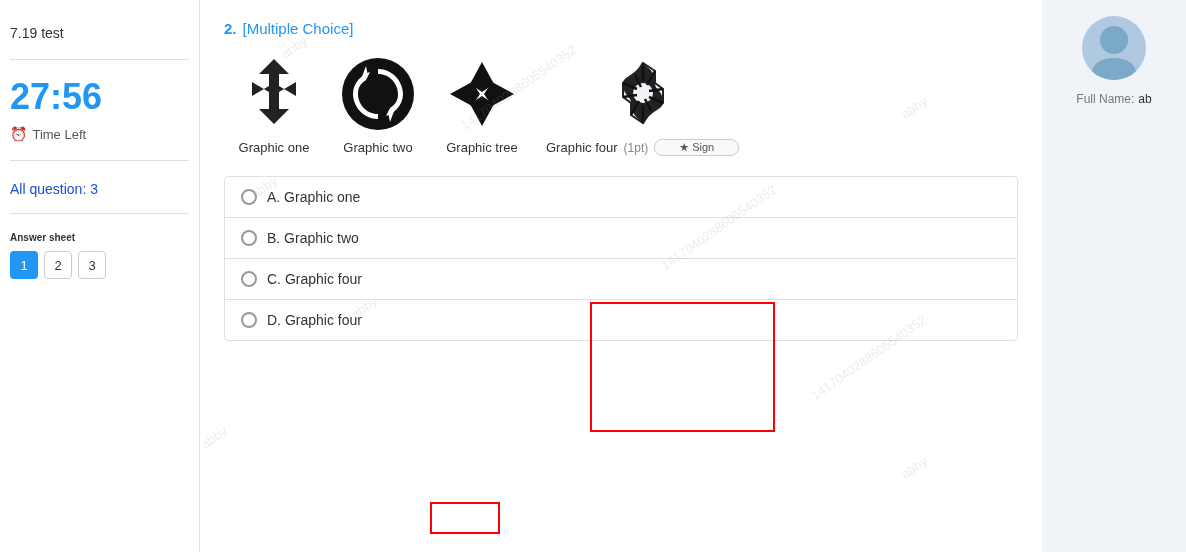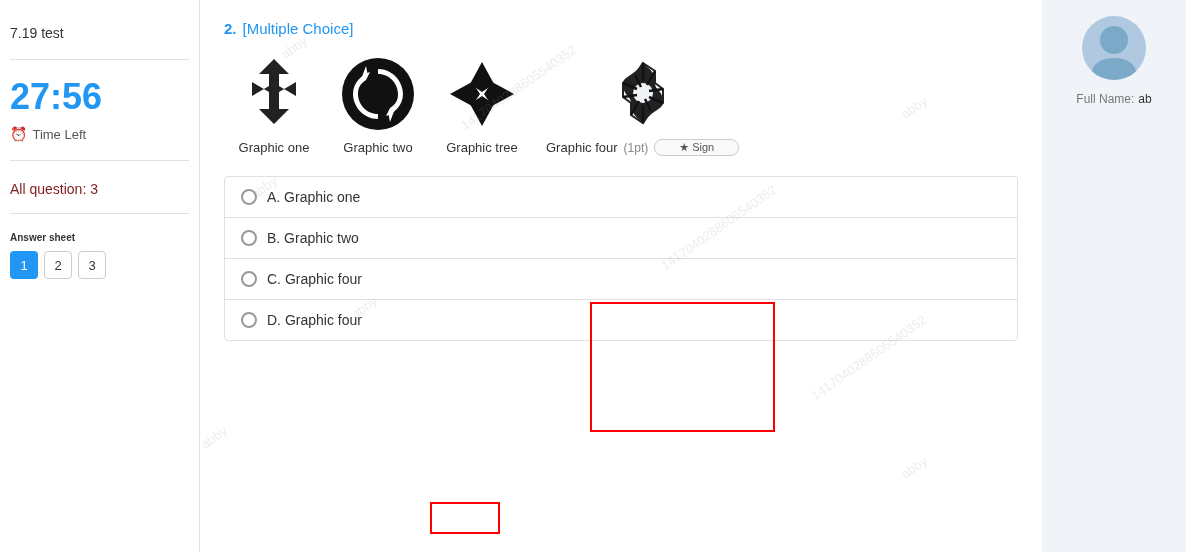--- a/index.html
+++ b/index.html
@@ -45,21 +45,21 @@
       color: #555;
       font-size: 13px;
       margin-bottom: 10px;
     }
     .clock-icon {
       color: #2196F3;
       font-size: 14px;
     }
     .all-question {
       font-size: 14px;
-      color: #7f1d1d;
+      color: #1d4ed8;
       margin: 12px 0 8px 0;
     }
     .answer-sheet-label {
       font-size: 10px;
       font-weight: bold;
       color: #333;
       margin: 10px 0 8px 0;
     }
     .answer-sheet-numbers {
       display: flex;

